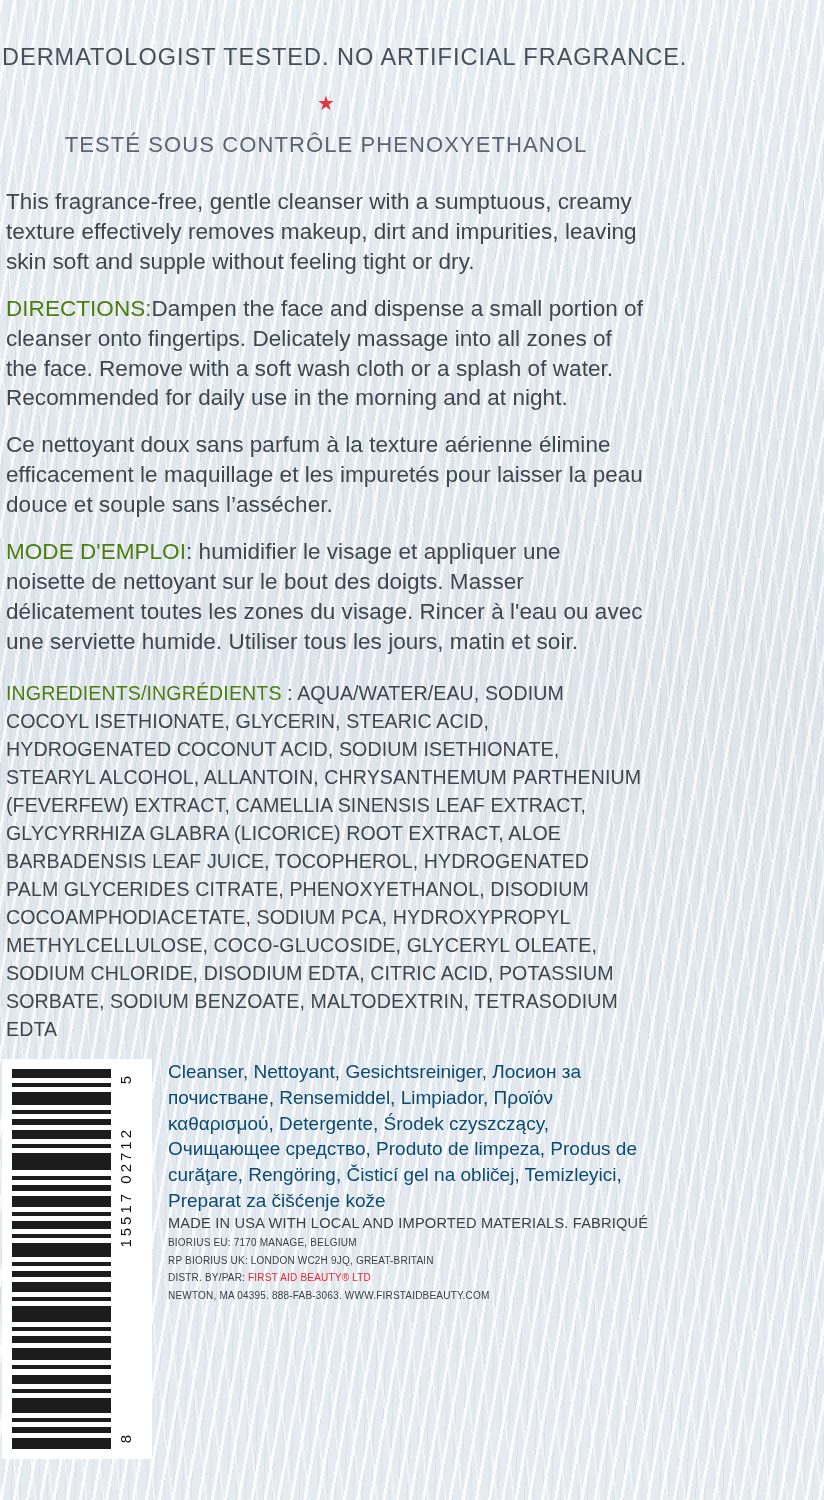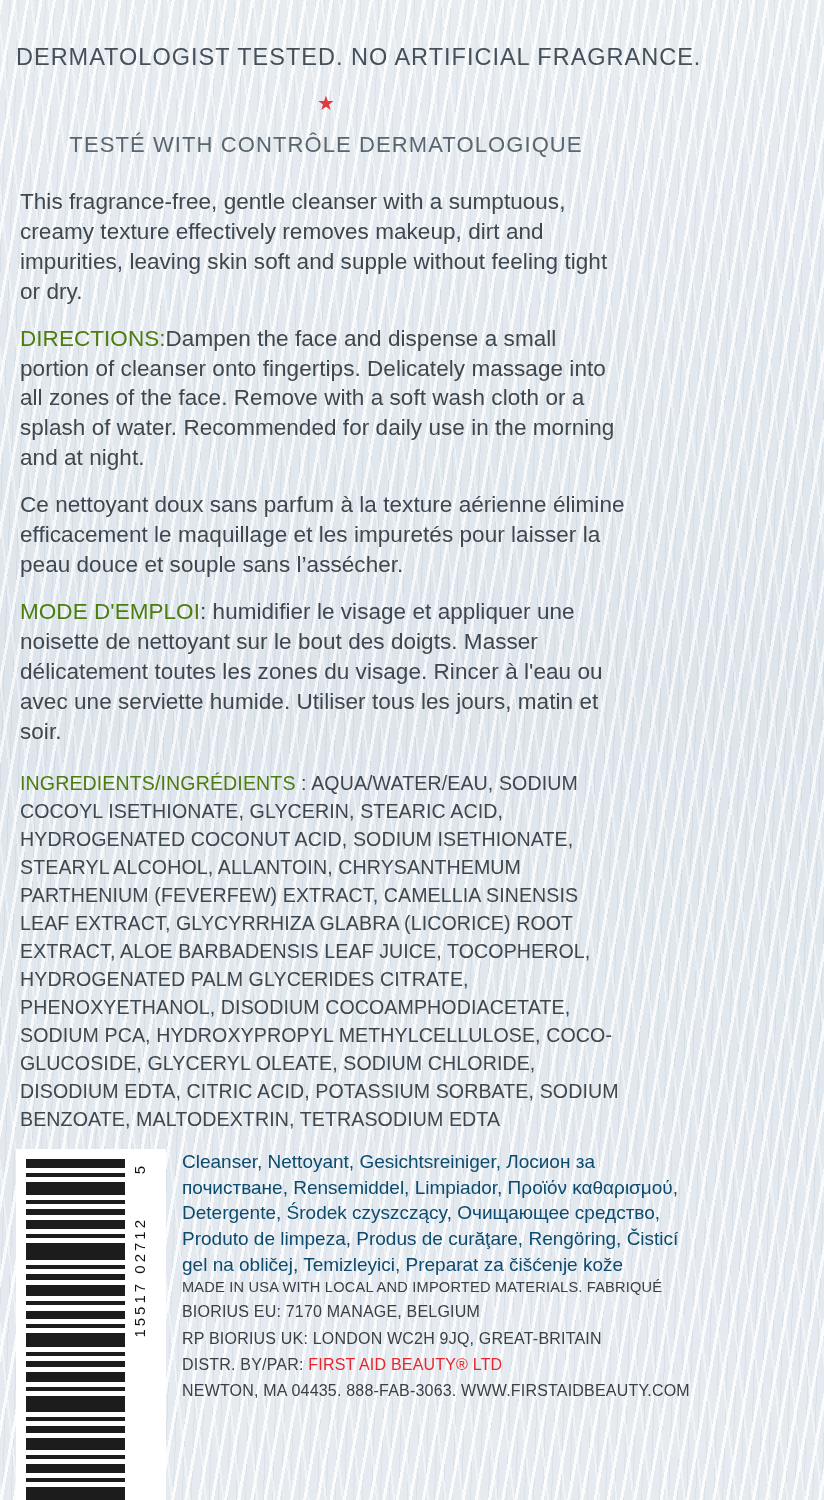--- a/index.html
+++ b/index.html
@@ -51,21 +51,21 @@
     background: linear-gradient(180deg, rgba(255,255,255,0.25), rgba(210,222,232,0.15) 45%, rgba(255,255,255,0.22));
     z-index: 0;
   }
 
   .page {
     position: relative;
     z-index: 2;
     width: 652px;
     height: 1500px;
     box-sizing: border-box;
-    padding: 0 16px;
+    padding: 0 2px;
   }
 
   
   .header {
     text-align: center;
     padding-top: 44px;
   }
   .claim-en {
     font-size: 23.5px;
     letter-spacing: 1.0px;
@@ -178,40 +178,40 @@
 
   .mfg {
     font-size: 14.6px;
     line-height: 1.33;
     color: #3a4146;
     font-weight: normal;
     letter-spacing: 0.2px;
   }
   .addr {
     margin-top: 3px;
-    font-size: 16px;
+    font-size: 10px;
     line-height: 1.45;
     color: #3a4146;
     letter-spacing: 0.2px;
   }
   .addr .brand-red { color: #e8262d; }
   .nowrap { white-space: nowrap; }
 </style>
 </head>
 <body>
 
 <div class="bg-waves"></div>
 <div class="bg-sheen"></div>
 
 <div class="page">
 
   <div class="header">
     <div class="claim-en">DERMATOLOGIST TESTED. NO ARTIFICIAL FRAGRANCE.</div>
     <div class="star">★</div>
-    <div class="claim-fr">TESTÉ WITH CONTRÔLE DERMATOLOGIQUE</div>
+    <div class="claim-fr">TESTÉ SOUS CONTRÔLE PHENOXYETHANOL</div>
   </div>
 
   <div class="content">
 
     <div class="para">This fragrance-free, gentle cleanser with a sumptuous, creamy texture effectively removes makeup, dirt and impurities, leaving skin soft and supple without feeling tight or dry.</div>
 
     <div class="para"><span class="label-red">DIRECTIONS:</span><span>Dampen the face and dispense a small portion of cleanser onto fingertips. Delicately massage into all zones of the face. Remove with a soft wash cloth or a splash of water. Recommended for daily use in the morning and at night.</span></div>
 
     <div class="para">Ce nettoyant doux sans parfum à la texture aérienne élimine efficacement le maquillage et les impuretés pour laisser la peau douce et souple sans l’assécher.</div>
 
@@ -266,18 +266,18 @@
     <div class="right-col">
 
       <div class="langs">Cleanser, Nettoyant, Gesichtsreiniger, Лосион за почистване, Rensemiddel, Limpiador, Προϊόν καθαρισμού, Detergente, Środek czyszczący, Очищающее средство, Produto de limpeza, Produs de curăţare, Rengöring, Čisticí gel na obličej, Temizleyici, Preparat za čišćenje kože</div>
 
 
       <div class="mfg">MADE IN USA WITH LOCAL AND IMPORTED MATERIALS. FABRIQUÉ</div>
 
       <div class="addr">BIORIUS EU: 7170 MANAGE, BELGIUM</div>
       <div class="addr">RP BIORIUS UK: LONDON WC2H 9JQ, GREAT-BRITAIN</div>
       <div class="addr"><span>DISTR. BY/PAR: </span><span class="brand-red">FIRST AID BEAUTY® LTD</span></div>
-      <div class="addr nowrap">NEWTON, MA 04435. 888-FAB-3063. WWW.FIRSTAIDBEAUTY.COM</div>
+      <div class="addr nowrap">NEWTON, MA 04395. 888-FAB-3063. WWW.FIRSTAIDBEAUTY.COM</div>
 
     </div>
   </div>
 
 </div>
 
 </body></html>

